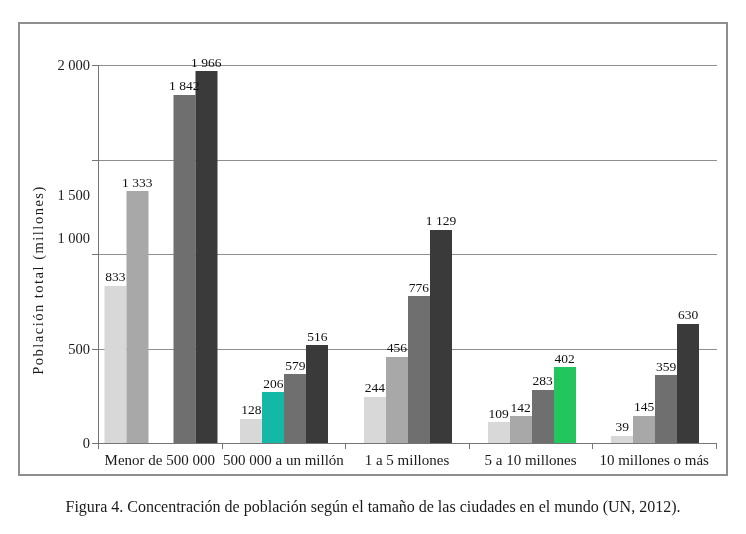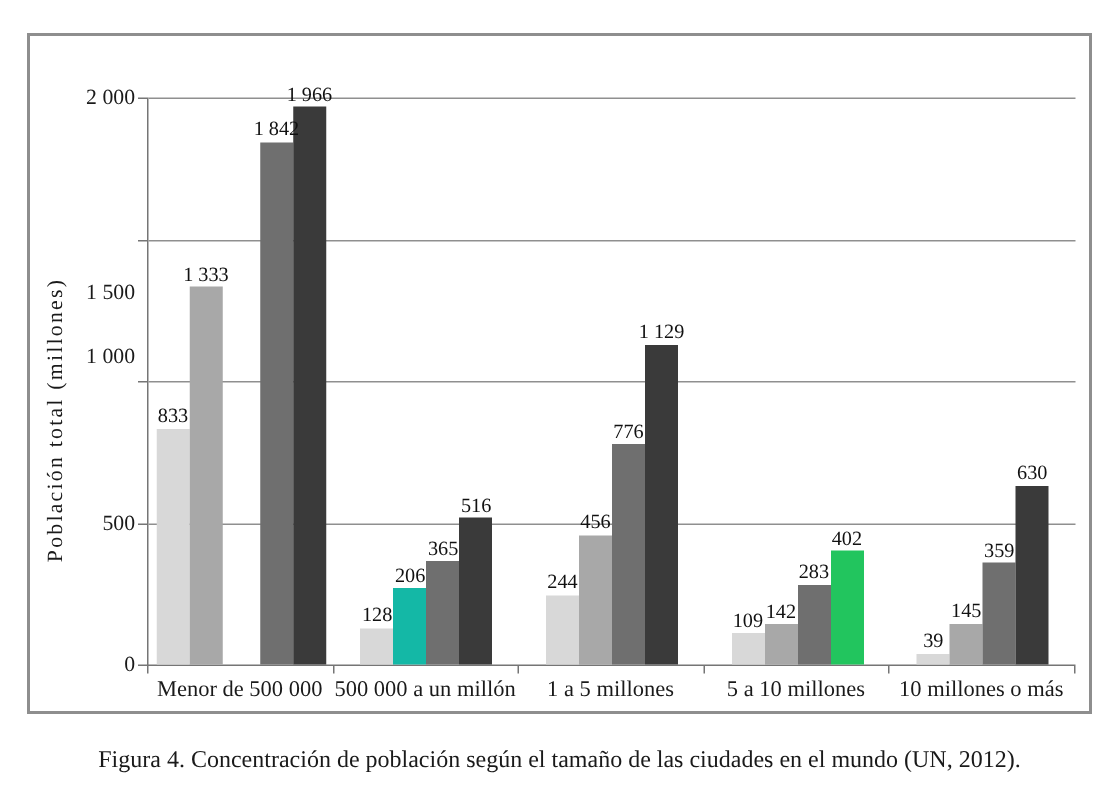--- a/index.html
+++ b/index.html
@@ -87,21 +87,21 @@
       </div>
       <div class="bar-group" style="left: 123.6px; width: 123.6px;">
         <div class="bar-row">
           <div class="bar" style="height: 24.192px; background: rgb(216, 216, 216);">
             <span class="bar-label">128</span>
           </div>
           <div class="bar" style="height: 51px; background: #14b8a6;">
             <span class="bar-label">206</span>
           </div>
           <div class="bar" style="height: 68.985px; background: rgb(111, 111, 111);">
-            <span class="bar-label">365</span>
+            <span class="bar-label">579</span>
           </div>
           <div class="bar" style="height: 97.524px; background: rgb(58, 58, 58);">
             <span class="bar-label">516</span>
           </div>
         </div>
       </div>
       <div class="bar-group" style="left: 247.2px; width: 123.6px;">
         <div class="bar-row">
           <div class="bar" style="height: 46.116px; background: rgb(216, 216, 216);">
             <span class="bar-label">244</span>

